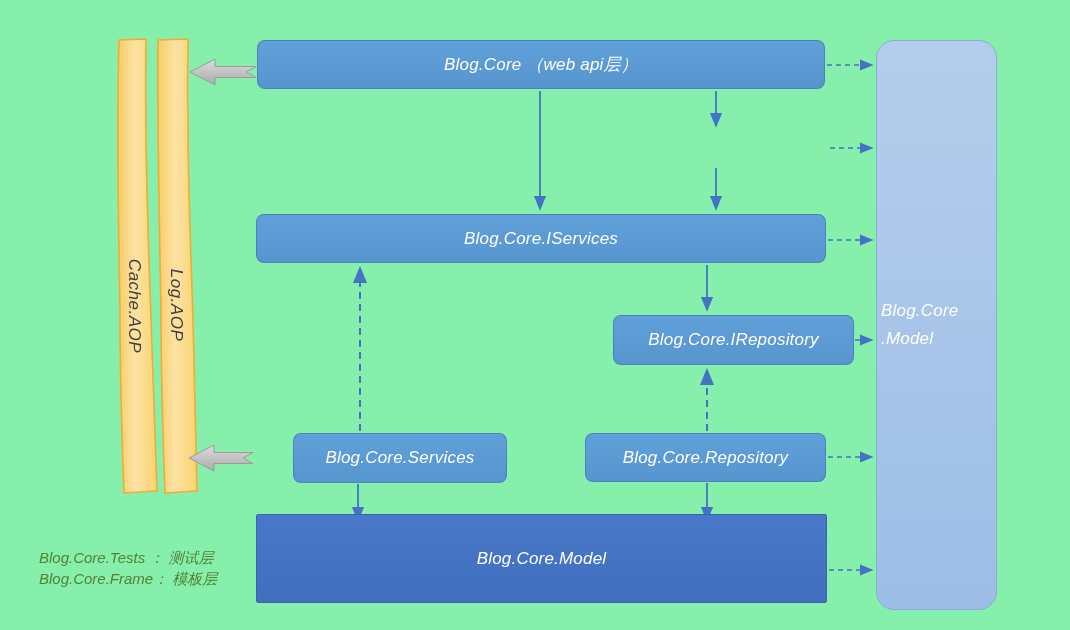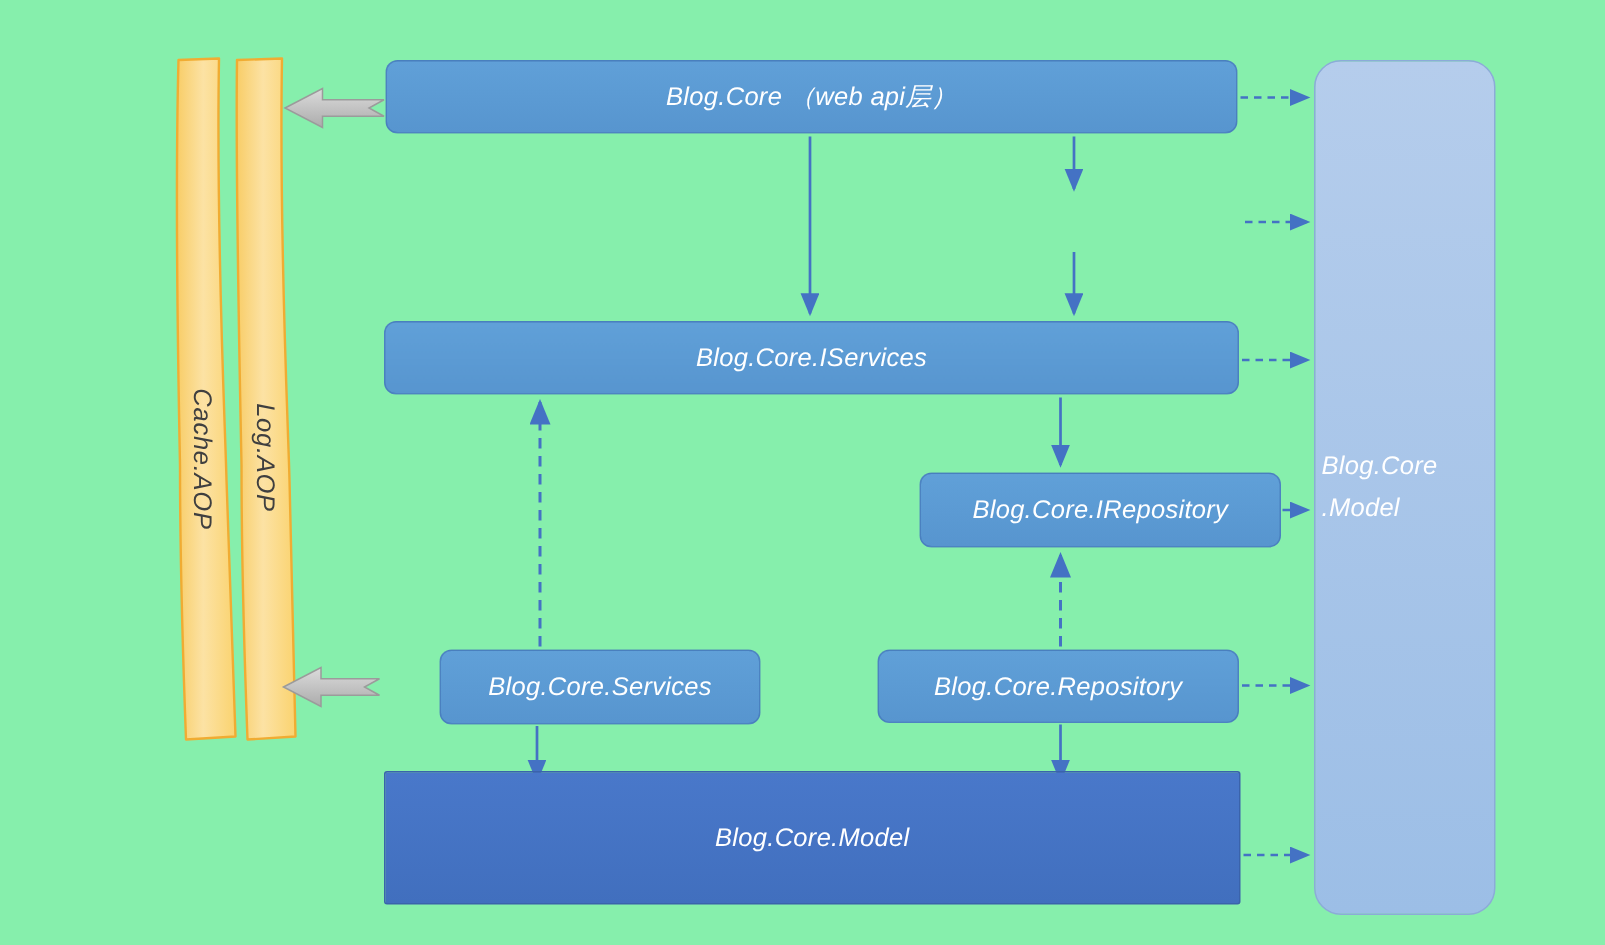--- a/index.html
+++ b/index.html
@@ -130,14 +130,18 @@
   </div>
 
   <div class="node" id="node-common">
     <span>Blog.Core</span>
     <span>.Model</span>
   </div>
 
   <div class="ribbon-label" id="ribbon-label-cache">Cache.AOP</div>
   <div class="ribbon-label" id="ribbon-label-log">Log.AOP</div>
 
+  <div class="legend">
+    <div>Blog.Core.Tests ： 测试层</div>
+    <div>Blog.Core.Frame： 模板层</div>
+  </div>
 
 </div>
 
 </body></html>

